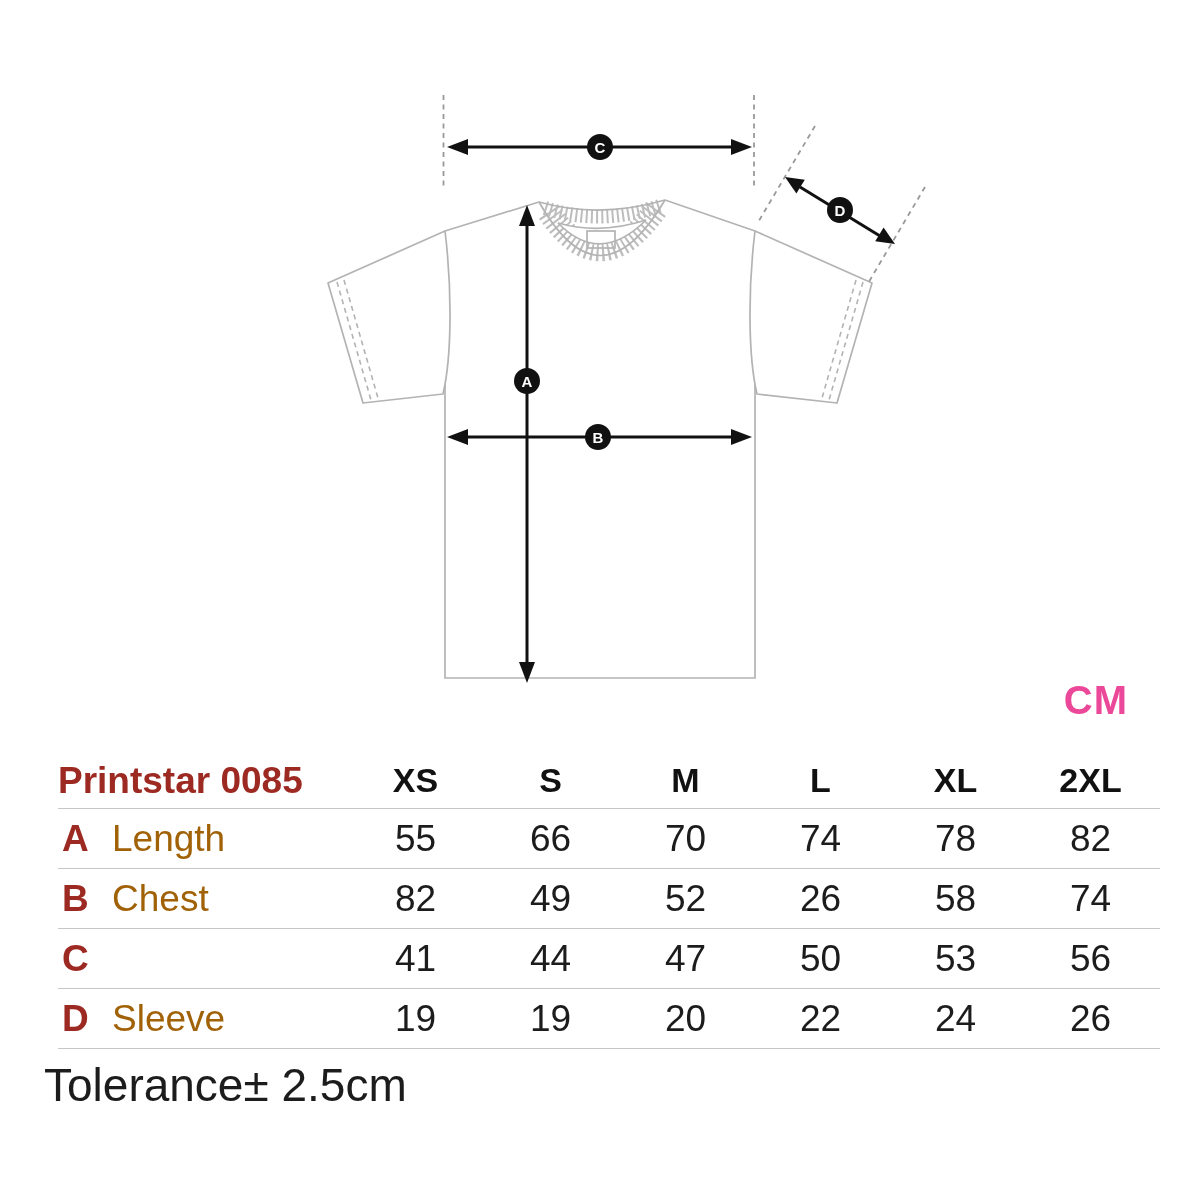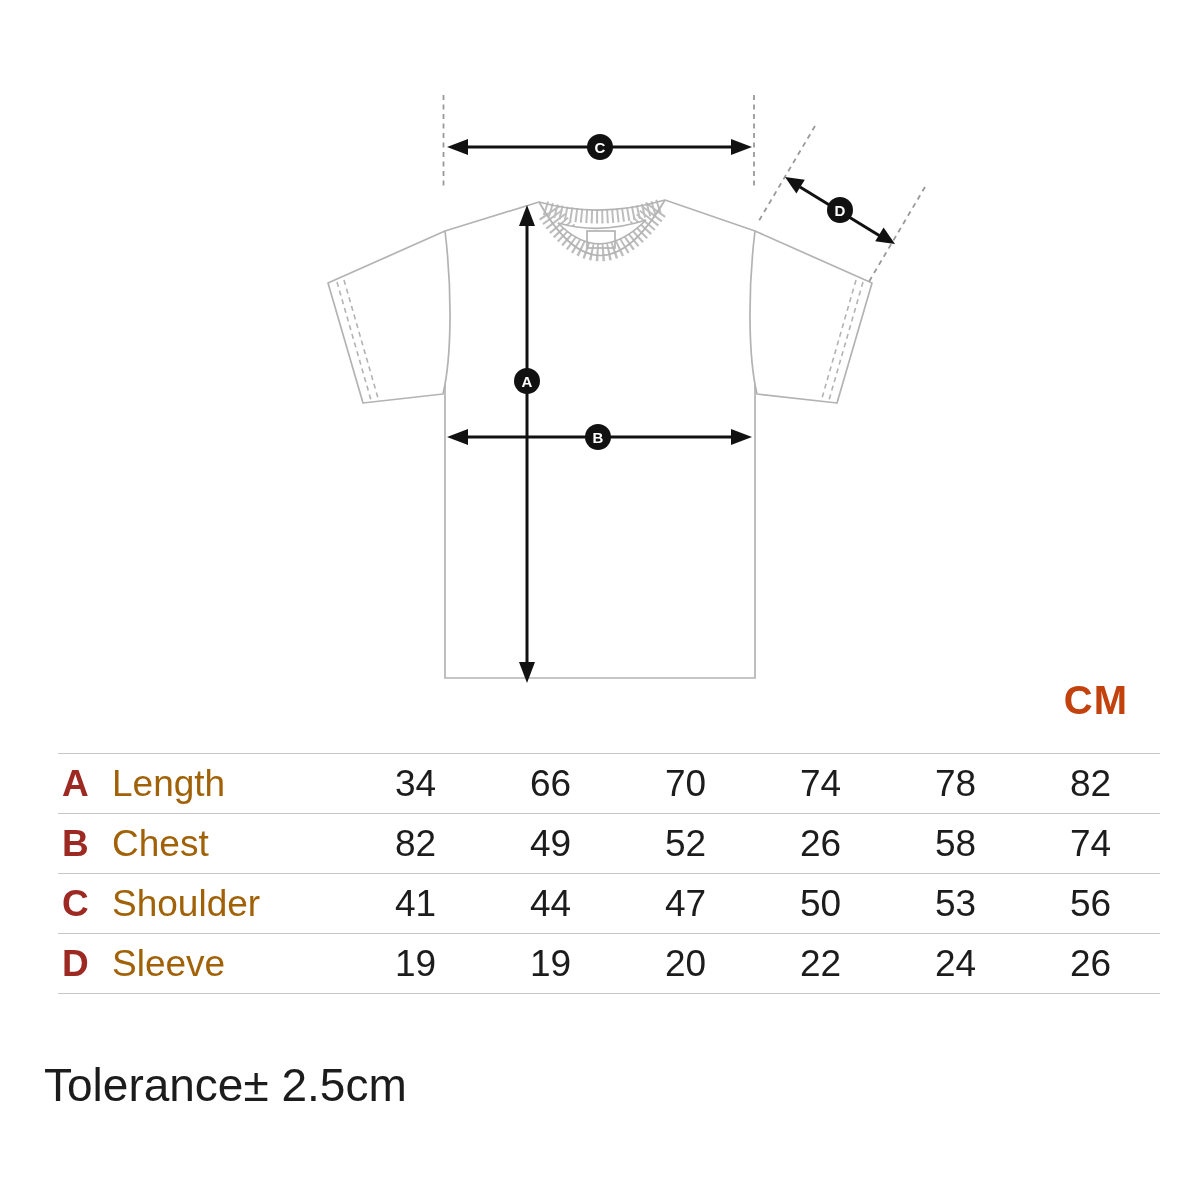--- a/index.html
+++ b/index.html
@@ -4,21 +4,21 @@
 <style>
   html,body{margin:0;padding:0;}
   body{
     width:1200px;height:1200px;position:relative;background:#ffffff;
     font-family:"Liberation Sans","DejaVu Sans",sans-serif;
     color:#1c1c1c;overflow:hidden;
   }
   .diagram{position:absolute;left:0;top:0;width:1200px;height:745px;}
   .unit{
     position:absolute;right:72px;top:678px;
-    font-size:40px;font-weight:bold;color:#c2410c;letter-spacing:1px;
+    font-size:40px;font-weight:bold;color:#ec4899;letter-spacing:1px;
   }
   .size-table{position:absolute;left:58px;top:753px;width:1102px;}
   .row{
     display:grid;grid-template-columns:290px repeat(6,135px);
     align-items:center;height:59px;border-top:1px solid #c6c6c6;
   }
   .row.header{height:55px;border-top:none;}
   .row.last{border-bottom:1px solid #c6c6c6;}
   .cell{text-align:center;font-size:37px;}
   .title{
@@ -108,27 +108,36 @@
     <polygon class="head" points="447,437 468,429 468,445"></polygon>
     <polygon class="head" points="752,437 731,429 731,445"></polygon>
     <circle class="badge" cx="598" cy="437" r="13"></circle>
     <text class="badge-txt" x="598" y="442.5">B</text>
   </g>
 </svg>
 
 <div class="unit">CM</div>
 
 <div class="size-table">
+  <div class="row header">
+    <div class="cell title">Printstar 0085</div>
+    <div class="cell size">XS</div>
+    <div class="cell size">S</div>
+    <div class="cell size">M</div>
+    <div class="cell size">L</div>
+    <div class="cell size">XL</div>
+    <div class="cell size">2XL</div>
+  </div>
 
   <div class="row">
     <div class="cell label-cell">
       <span class="letter">A</span>
       <span class="lbl">Length</span>
     </div>
-    <div class="cell val">34</div>
+    <div class="cell val">55</div>
     <div class="cell val">66</div>
     <div class="cell val">70</div>
     <div class="cell val">74</div>
     <div class="cell val">78</div>
     <div class="cell val">82</div>
   </div>
 
   <div class="row">
     <div class="cell label-cell">
       <span class="letter">B</span>
@@ -138,21 +147,20 @@
     <div class="cell val">49</div>
     <div class="cell val">52</div>
     <div class="cell val">26</div>
     <div class="cell val">58</div>
     <div class="cell val">74</div>
   </div>
 
   <div class="row">
     <div class="cell label-cell">
       <span class="letter">C</span>
-      <span class="lbl">Shoulder</span>
     </div>
     <div class="cell val">41</div>
     <div class="cell val">44</div>
     <div class="cell val">47</div>
     <div class="cell val">50</div>
     <div class="cell val">53</div>
     <div class="cell val">56</div>
   </div>
 
   <div class="row last">

